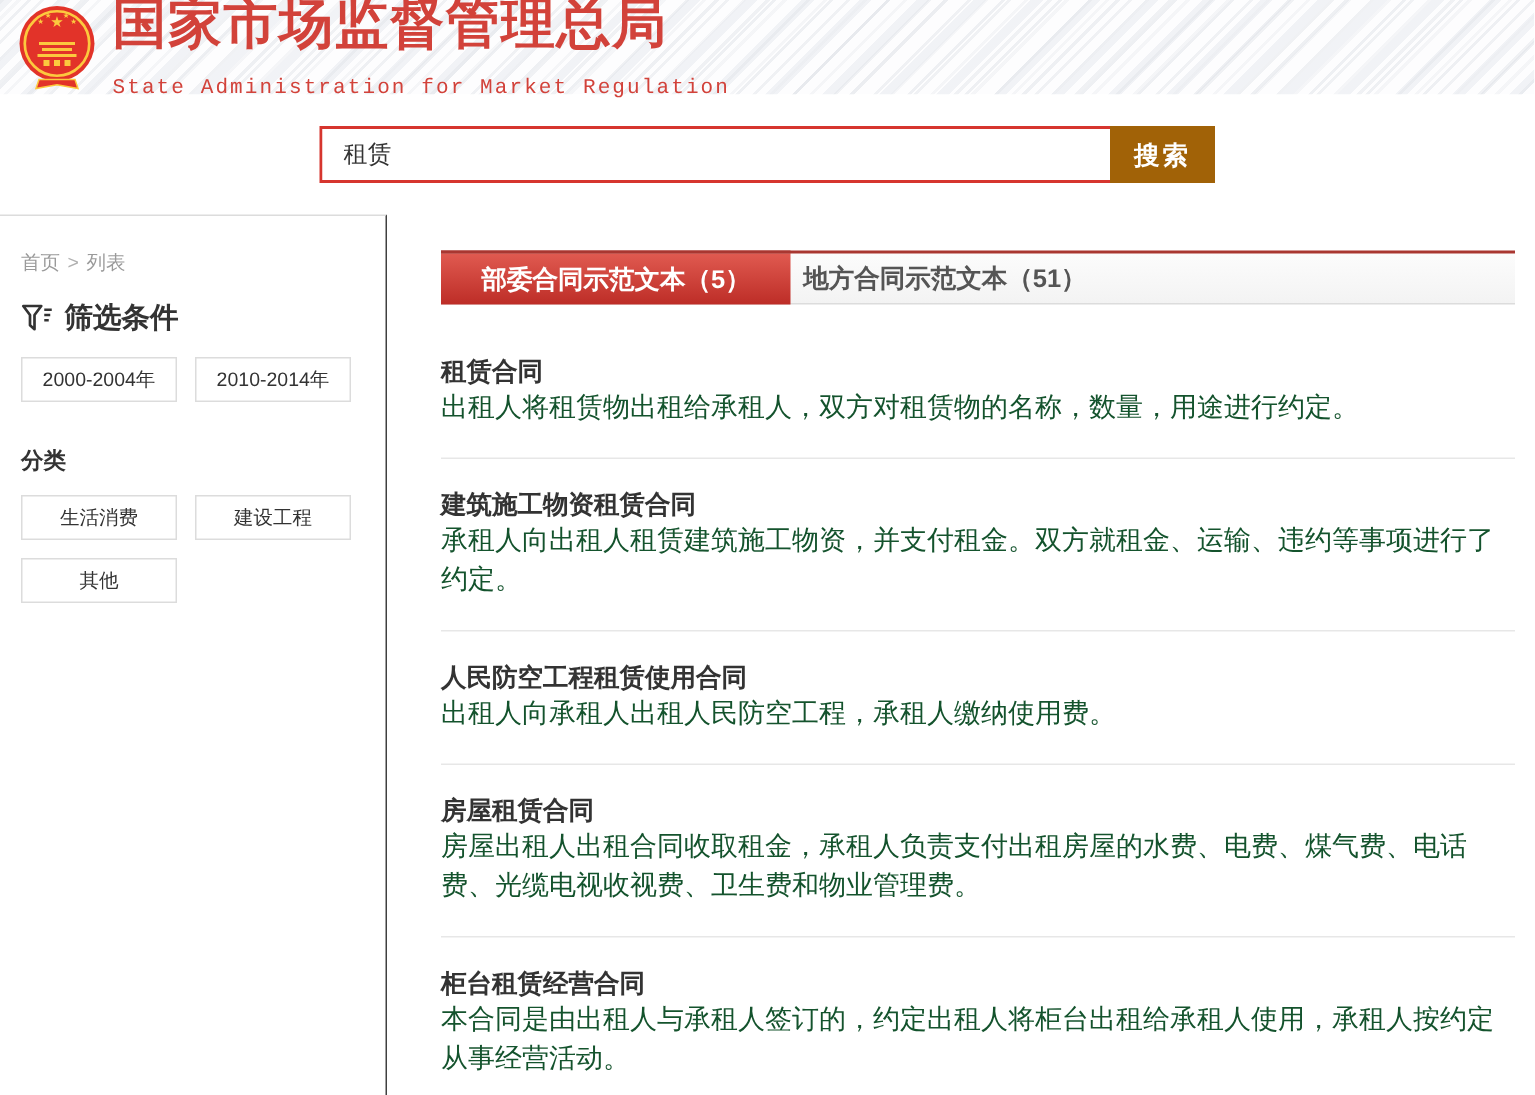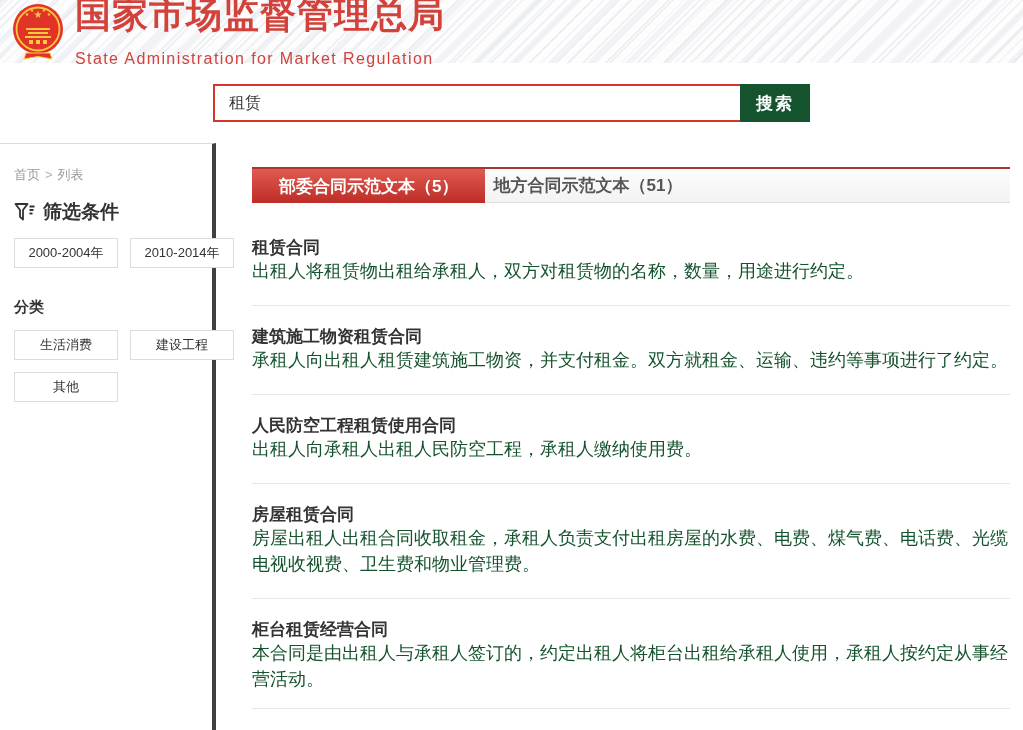--- a/index.html
+++ b/index.html
@@ -9,32 +9,32 @@
   
   .header {
     height:63px; display:flex; align-items:center; padding-left:12px;
     background:
       repeating-linear-gradient(135deg, rgba(224,227,232,0.45) 0 2px, rgba(255,255,255,0) 2px 8px, rgba(232,234,238,0.4) 8px 10px, rgba(255,255,255,0) 10px 19px),
       repeating-linear-gradient(135deg, rgba(238,240,244,0.8) 0 6px, rgba(255,255,255,0) 6px 13px, rgba(226,229,234,0.55) 13px 15px, rgba(255,255,255,0) 15px 27px),
       #fdfdfe;
   }
   .emblem { width:52px; height:57px; margin-right:11px; flex:0 0 auto; }
   .header-title { font-size:36px; font-weight:700; color:#d2423a; letter-spacing:1px; line-height:1.1; }
-  .header-subtitle { font-size:16px; color:#d2423a; letter-spacing:1.4px; margin-top:16px; }
+  .header-subtitle { font-size:14px; color:#d2423a; letter-spacing:1.4px; margin-top:16px;font-family:Liberation Mono, monospace; }
 
   
   .search-section { height:80px; background:#fff; }
   .search-wrap { margin-left:213px; padding-top:21px; display:flex; width:810px; }
   .search-box { display:flex; width:597px; height:38px; border:2px solid #d6352e; background:#fff; }
   .search-input { flex:1; border:none; outline:none; padding:0 14px; font-size:16px; color:#333; font-family:inherit; }
-  .search-btn { width:70px; height:38px; margin:-2px -2px -2px 0; background:#14532d; color:#fff; border:none; font-size:17px; font-weight:700; cursor:pointer; font-family:inherit; letter-spacing:2px; }
+  .search-btn { width:70px; height:38px; margin:-2px -2px -2px 0; background:#a16207; color:#fff; border:none; font-size:17px; font-weight:700; cursor:pointer; font-family:inherit; letter-spacing:2px; }
 
   
   .content { display:flex; height:587px; }
-  .sidebar { width:216px; flex:0 0 auto; border-top:1px solid #dcdcdc; border-right:4px solid #404040; padding:22px 20px 0 14px; }
+  .sidebar { width:258px; flex:0 0 auto; border-top:1px solid #dcdcdc; border-right:1px solid #404040; padding:22px 20px 0 14px; }
   .breadcrumb { font-size:13px; color:#9a9a9a; }
   .breadcrumb .crumb-link { cursor:pointer; }
   .breadcrumb .sep { margin:0 5px; color:#b0b0b0; }
   .filter-head { margin-top:15px; display:flex; align-items:center; font-size:19px; font-weight:700; color:#333; }
   .filter-head svg { margin-right:8px; }
   .group-label { margin-top:30px; font-size:15px; font-weight:700; color:#333; }
   .btn-row { display:flex; flex-wrap:wrap; gap:12px; margin-top:13px; width:222px;align-items:flex-end; }
   .filter-btn { width:104px; height:30px; border:1px solid #dcdcdc; background:#fff; font-size:13px; color:#333; cursor:pointer; font-family:inherit; }
 
   

